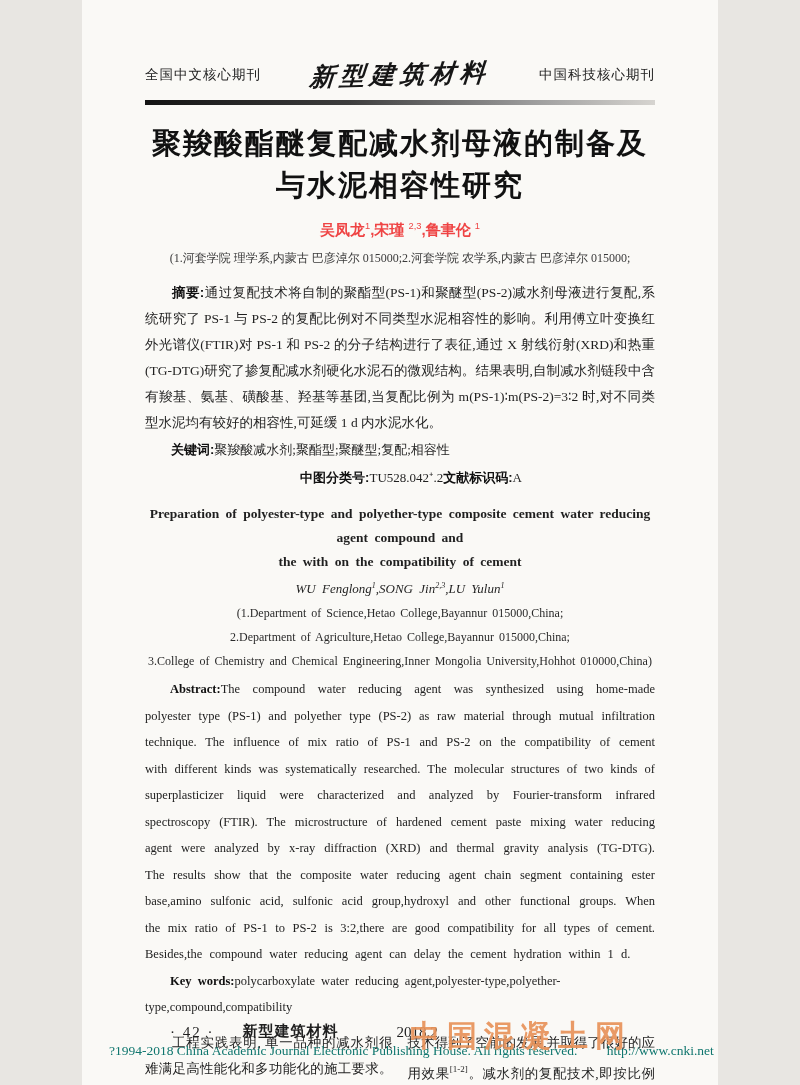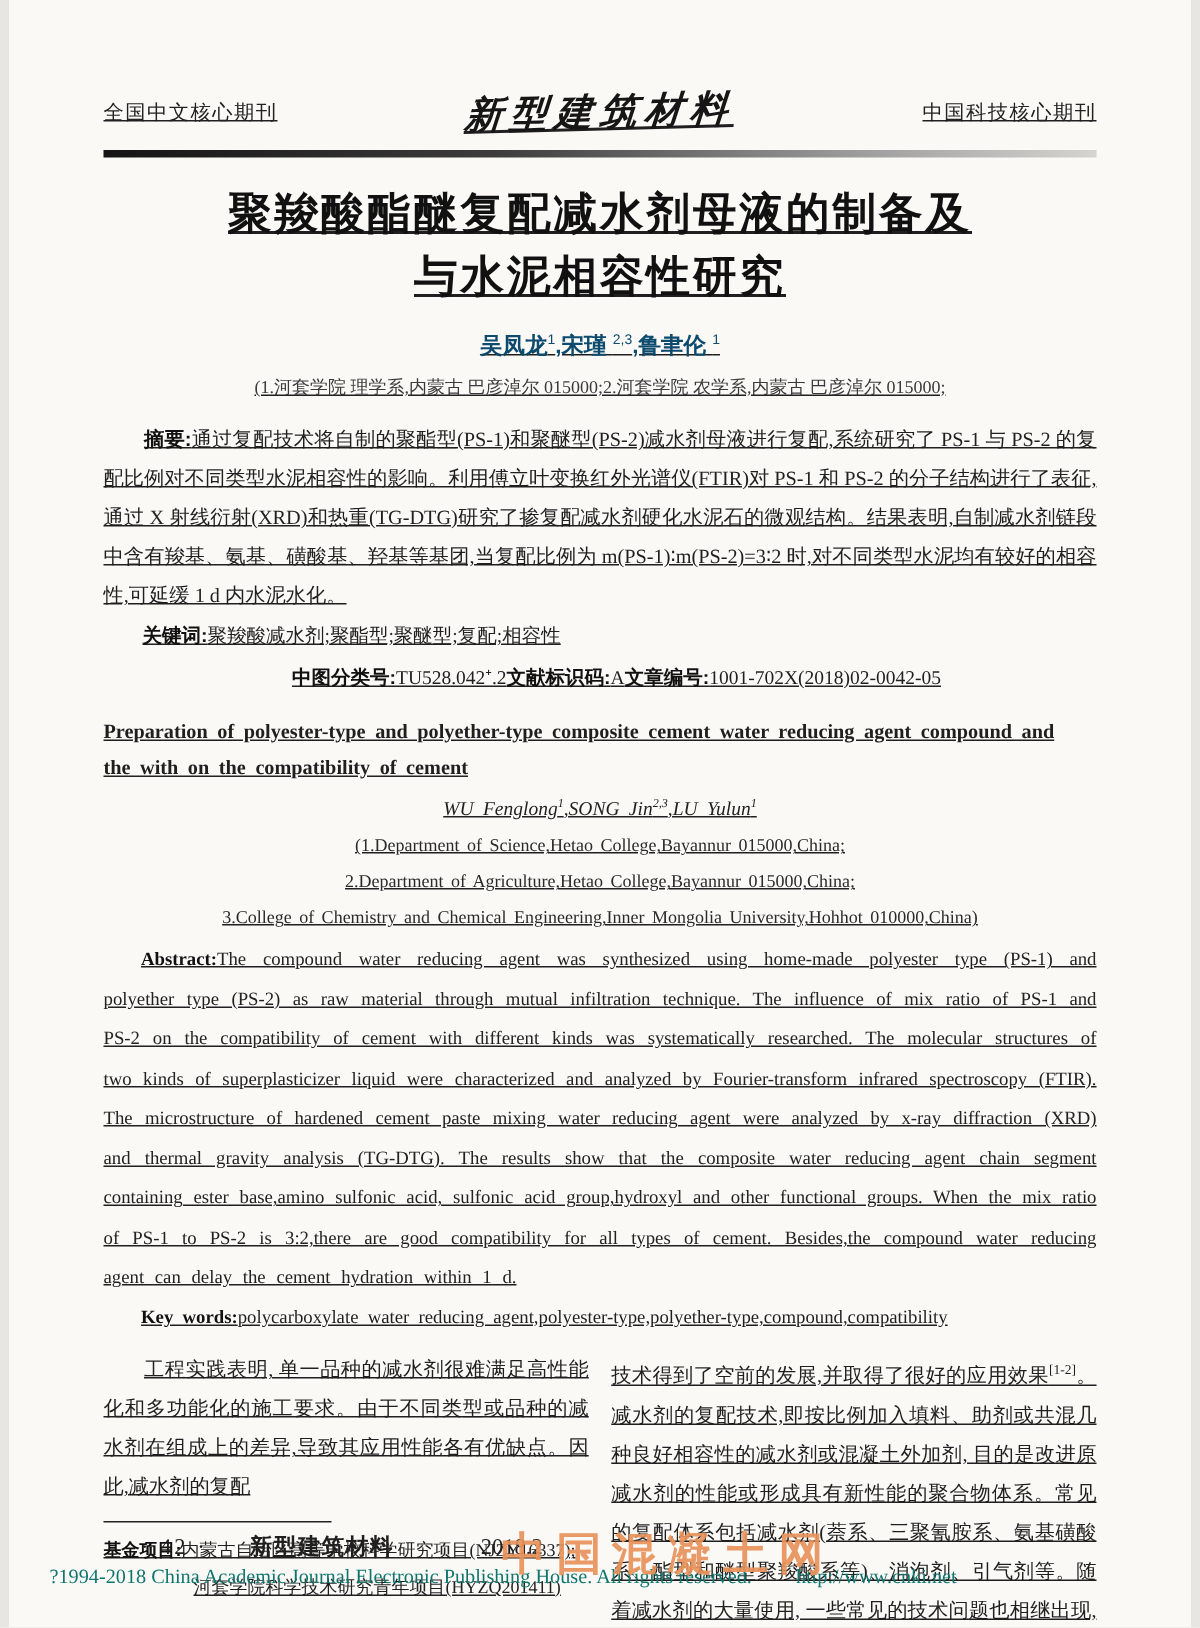--- a/index.html
+++ b/index.html
@@ -1,26 +1,25 @@
 <!DOCTYPE html>
 <html><head>
 <meta charset="utf-8">
 <style>
   * { margin: 0; padding: 0; box-sizing: border-box; }
   html, body { background: #e8e6e2; }
   .page {
     position: relative;
-    width: 788px;
+    width: 636px;
     height: 1085px;
     margin: 0 auto;
     background: #faf9f6;
     color: #1f1f1f;
     overflow: hidden;
     font-family: "Liberation Serif", serif;
-    text-decoration: underline;
   }
   .content { padding: 58px 63px 0 63px; }
 
   
   .journal-header {
     display: flex;
     align-items: center;
     justify-content: space-between;
   }
   .badge {
@@ -54,21 +53,21 @@
     line-height: 42px;
     letter-spacing: 2px;
     color: #111;
   }
   .authors-cn {
     margin-top: 15px;
     text-align: center;
     font-family: "Liberation Sans", sans-serif;
     font-weight: bold;
     font-size: 15px;
-    color: #0c4a6e;
+    color: #ef4444;
   }
   .sup { vertical-align: super; font-size: 0.62em; font-weight: normal; }
   .affil-cn {
     margin-top: 7px;
     text-align: center;
     font-size: 12px;
     line-height: 23px;
     color: #3a3a3a;
   }
 
@@ -91,21 +90,21 @@
     justify-content: center;
     padding: 0 6px 0 28px;
     margin-top: 3px;
     font-size: 13px;
     line-height: 25px;
   }
 
   
   .en-title {
     margin-top: 12px;
-    text-align: left;
+    text-align: center;
     font-weight: bold;
     font-size: 13.5px;
     line-height: 24px;
     word-spacing: 3px;
   }
   .en-authors {
     text-align: center;
     font-style: italic;
     font-size: 13px;
     line-height: 24px;
@@ -196,21 +195,20 @@
       <div>(1.河套学院 理学系,内蒙古 巴彦淖尔 015000;2.河套学院 农学系,内蒙古 巴彦淖尔 015000;</div>
     </div>
 
     <p class="abs-cn"><span class="lbl">摘要:</span><span>通过复配技术将自制的聚酯型(PS-1)和聚醚型(PS-2)减水剂母液进行复配,系统研究了 PS-1 与 PS-2 的复配比例对不同类型水泥相容性的影响。利用傅立叶变换红外光谱仪(FTIR)对 PS-1 和 PS-2 的分子结构进行了表征,通过 X 射线衍射(XRD)和热重(TG-DTG)研究了掺复配减水剂硬化水泥石的微观结构。结果表明,自制减水剂链段中含有羧基、氨基、磺酸基、羟基等基团,当复配比例为 m(PS-1)∶m(PS-2)=3∶2 时,对不同类型水泥均有较好的相容性,可延缓 1 d 内水泥水化。</span></p>
 
     <p class="kw-cn"><span class="lbl">关键词:</span><span>聚羧酸减水剂;聚酯型;聚醚型;复配;相容性</span></p>
 
     <div class="meta-row">
       <span><span class="lbl">中图分类号:</span><span>TU528.042⁺.2</span></span>
       <span><span class="lbl">文献标识码:</span><span>A</span></span>
-      <span><span class="lbl">文章编号:</span><span>1001-702X(2018)02-0042-05</span></span>
     </div>
 
     <div class="en-title">
       <div>Preparation of polyester-type and polyether-type composite cement water reducing agent compound and</div>
       <div>the with on the compatibility of cement</div>
     </div>
 
     <div class="en-authors"><span>WU Fenglong</span><span class="sup">1</span><span>,SONG Jin</span><span class="sup">2,3</span><span>,LU Yulun</span><span class="sup">1</span></div>
 
     <div>

